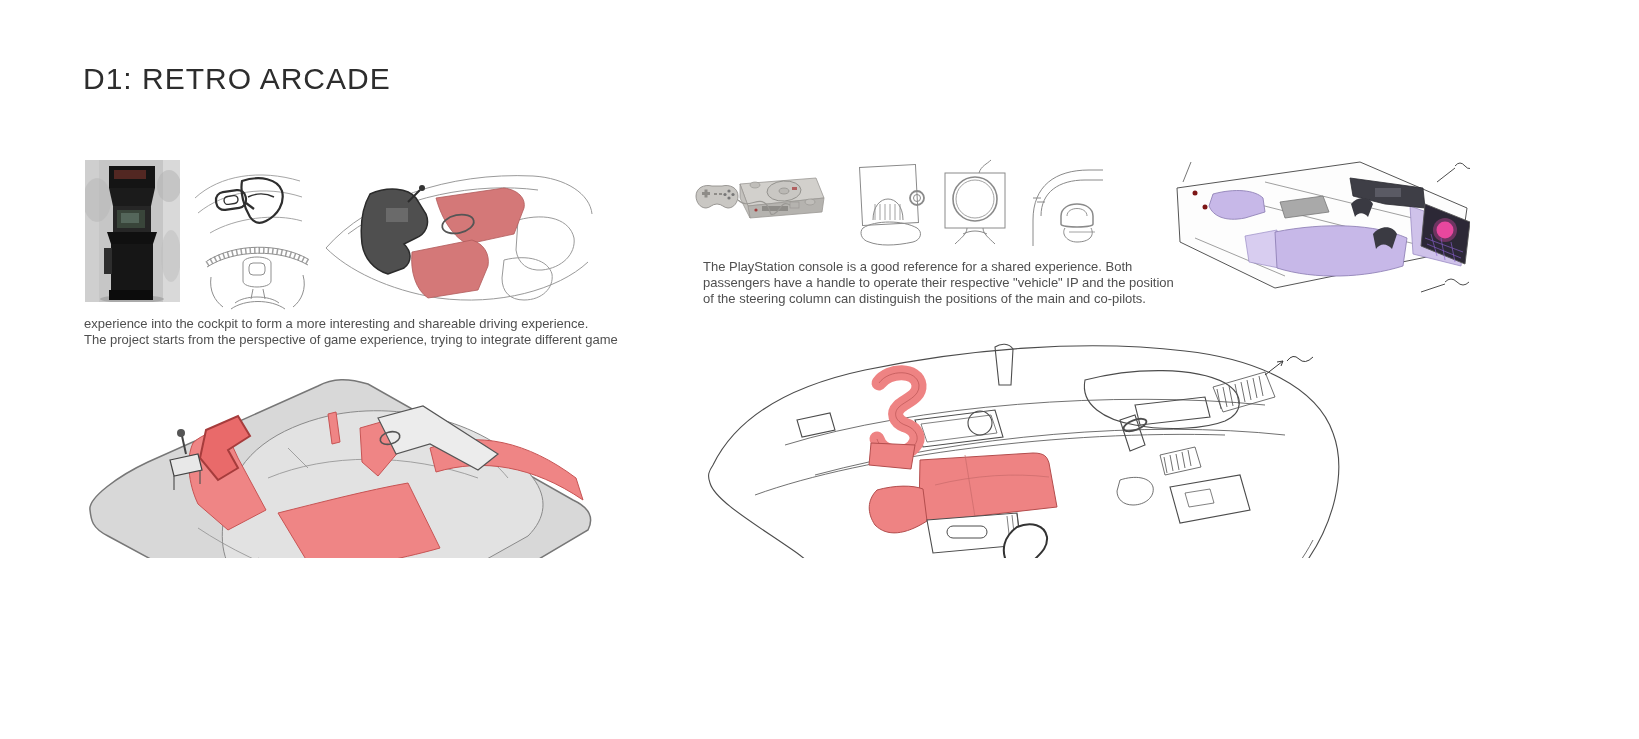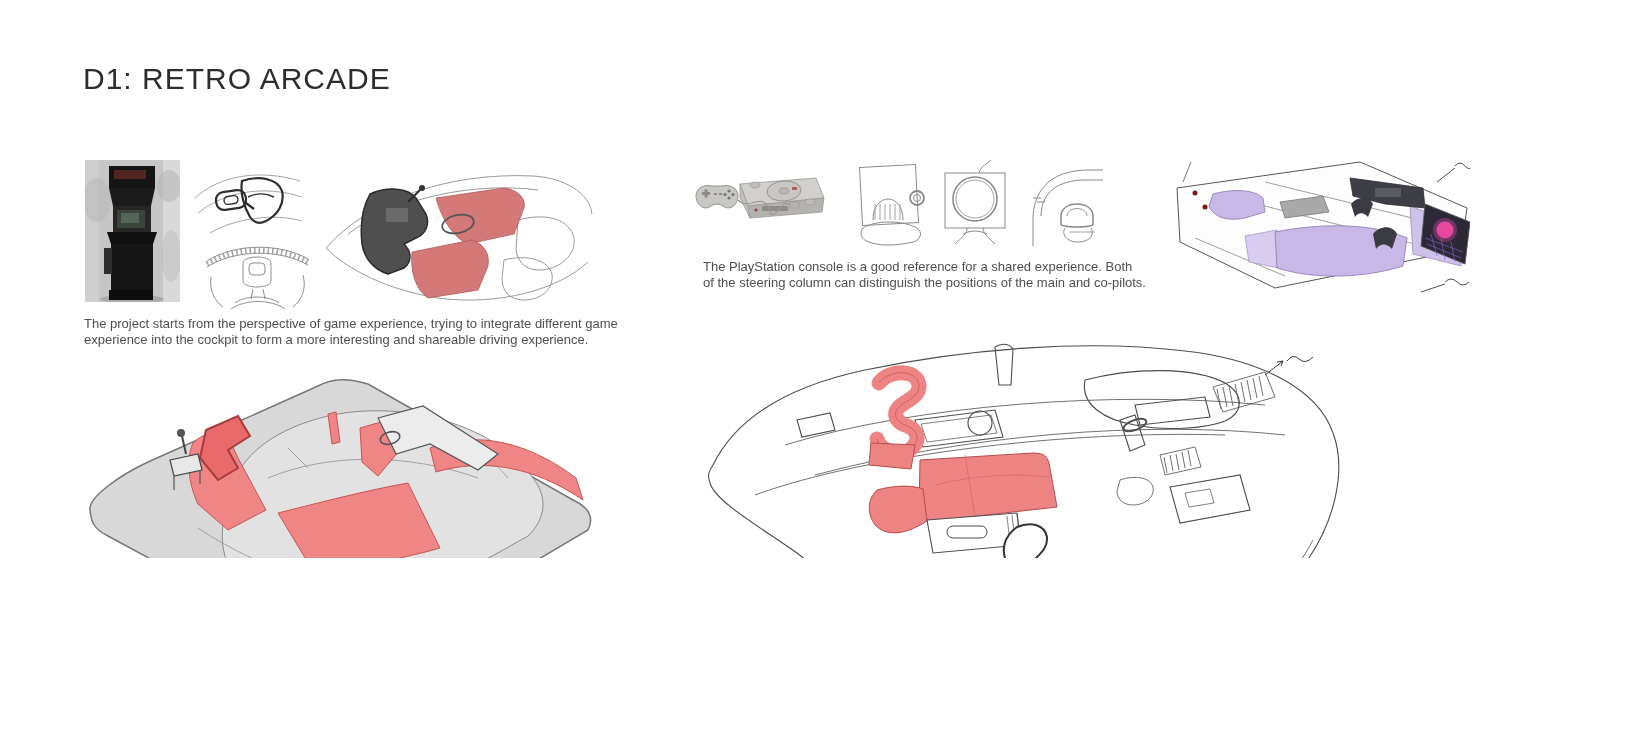--- a/index.html
+++ b/index.html
@@ -84,22 +84,22 @@
     <g>
       <path d="M62,44 C80,36 100,38 108,48 L118,64 C122,74 118,84 108,88 L96,94 C104,102 104,112 96,118 L80,124 C66,120 56,108 54,94 C52,76 54,58 62,44 Z" fill="#4f4f4f" stroke="#2b2b2b" stroke-width="1.5"></path>
       <rect x="78" y="58" width="22" height="14" fill="#6a6a6a"></rect>
       <path d="M100,52 L112,40" stroke="#2b2b2b" stroke-width="2" fill="none"></path>
       <circle cx="114" cy="38" r="3" fill="#333"></circle>
       <ellipse cx="150" cy="74" rx="16" ry="9" transform="rotate(-12 150 74)" fill="none" stroke="#555" stroke-width="1.8"></ellipse>
     </g>
   </svg>
 
   <div class="abs para" style="left:84px;top:316px;width:520px;">
+    <div>experience into the cockpit to form a more interesting and shareable driving experience.</div>
     <div>The project starts from the perspective of game experience, trying to integrate different game</div>
-    <div>experience into the cockpit to form a more interesting and shareable driving experience.</div>
   </div>
 
   <svg class="abs" style="left:78px;top:358px;" width="515" height="310" viewBox="0 0 515 310">
     <path d="M12,152 C10,140 40,118 70,104 L240,28 C255,20 270,20 290,26 L495,142 C512,150 516,160 510,172 L300,296 C285,304 270,305 252,298 L30,178 C14,170 13,162 12,152 Z" fill="#d8d8d8" stroke="#777" stroke-width="1.5"></path>
     <path d="M150,140 C160,95 200,70 250,58 C330,40 420,70 455,120 C470,140 468,160 450,178 L300,262 C270,276 230,272 200,252 L160,220 C140,200 142,170 150,140 Z" fill="#e2e2e2" stroke="#8a8a8a" stroke-width="1"></path>
     <g fill="none" stroke="#989898" stroke-width="0.9">
       <path d="M190,120 C250,95 330,95 400,120"></path>
       <path d="M180,200 C240,230 330,235 400,205"></path>
       <path d="M210,90 L230,110"></path>
       <path d="M330,60 C370,70 410,95 430,120"></path>
@@ -201,20 +201,21 @@
     <g fill="none" stroke="#3a3a3a" stroke-width="0.9">
       <path d="M312,36 L330,22"></path>
       <path d="M330,20 q5,-6 10,0 q5,6 10,-2"></path>
       <path d="M296,146 L320,138"></path>
       <path d="M320,136 q6,-6 12,0 q6,6 12,0"></path>
     </g>
   </svg>
 
   <div class="abs para" style="left:703px;top:259px;width:500px;">
     <div>The PlayStation console is a good reference for a shared experience. Both</div>
+    <div>passengers have a handle to operate their respective "vehicle" IP and the position</div>
     <div>of the steering column can distinguish the positions of the main and co-pilots.</div>
   </div>
 
   <svg class="abs" style="left:665px;top:325px;" width="700" height="390" viewBox="0 0 700 390">
     <g fill="none" stroke="#4c4c4c" stroke-width="1.1">
       <path d="M48,140 C70,95 120,62 200,45 C300,24 420,14 520,26 C592,34 652,62 668,108 C682,145 670,200 636,244 C596,300 520,350 430,365 C360,376 292,362 245,330 C205,300 175,260 132,228 C92,200 50,176 45,158 C42,150 44,146 48,140 Z"></path>
       <path d="M90,170 C200,130 400,105 560,110" stroke-width="0.8"></path>
       <path d="M120,120 C250,80 450,65 600,80" stroke-width="0.8"></path>
       <path d="M150,150 C300,110 480,95 620,110" stroke-width="0.8"></path>
       <path d="M260,330 C320,352 420,356 500,340" stroke-width="0.8"></path>

